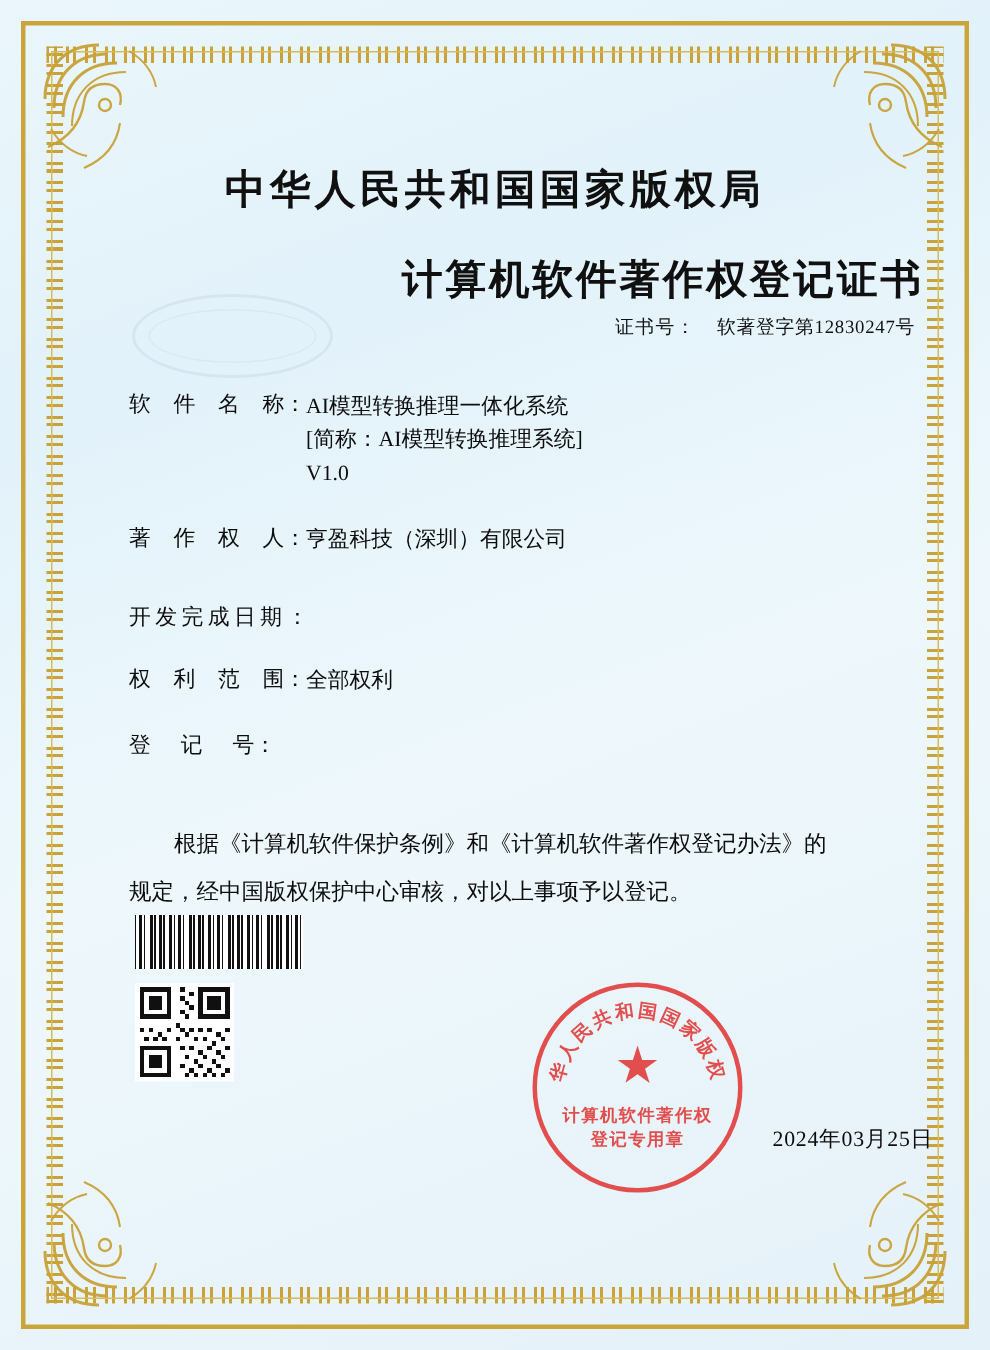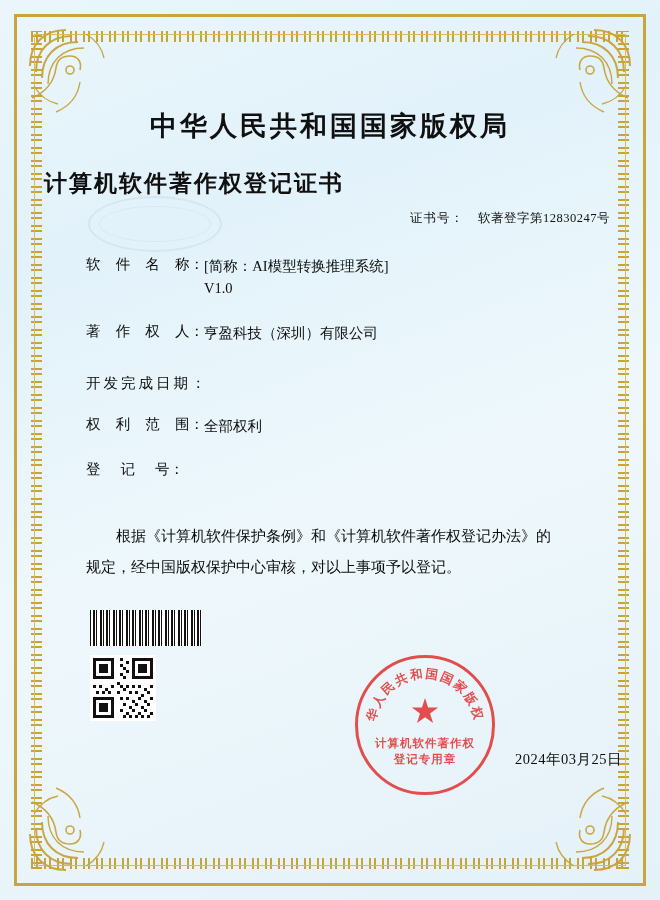--- a/index.html
+++ b/index.html
@@ -96,22 +96,22 @@
   .title1 {
     text-align: center;
     font-size: 27px;
     font-weight: bold;
     letter-spacing: 3px;
     color: #101010;
     margin-top: 64px;
     font-family: "Liberation Serif", "DejaVu Serif", serif;
   }
   .title2 {
-    text-align: left;
-    font-size: 23px;
+    text-align: right;
+    font-size: 27px;
     font-weight: bold;
     letter-spacing: 2px;
     color: #101010;
     margin-top: 24px;
   }
   .cert-no {
     position: absolute;
     right: 6px;
     top: 166px;
     font-size: 12.5px;
@@ -324,20 +324,21 @@
     <div class="fields">
 
       <div class="row">
         <div class="key spread">
           <span>软</span>
           <span>件</span>
           <span>名</span>
           <span>称：</span>
         </div>
         <div class="val">
+          <span class="line">AI模型转换推理一体化系统</span>
           <span class="line">[简称：AI模型转换推理系统]</span>
           <span class="line">V1.0</span>
         </div>
       </div>
 
       <div class="row gap-md">
         <div class="key spread">
           <span>著</span>
           <span>作</span>
           <span>权</span>

